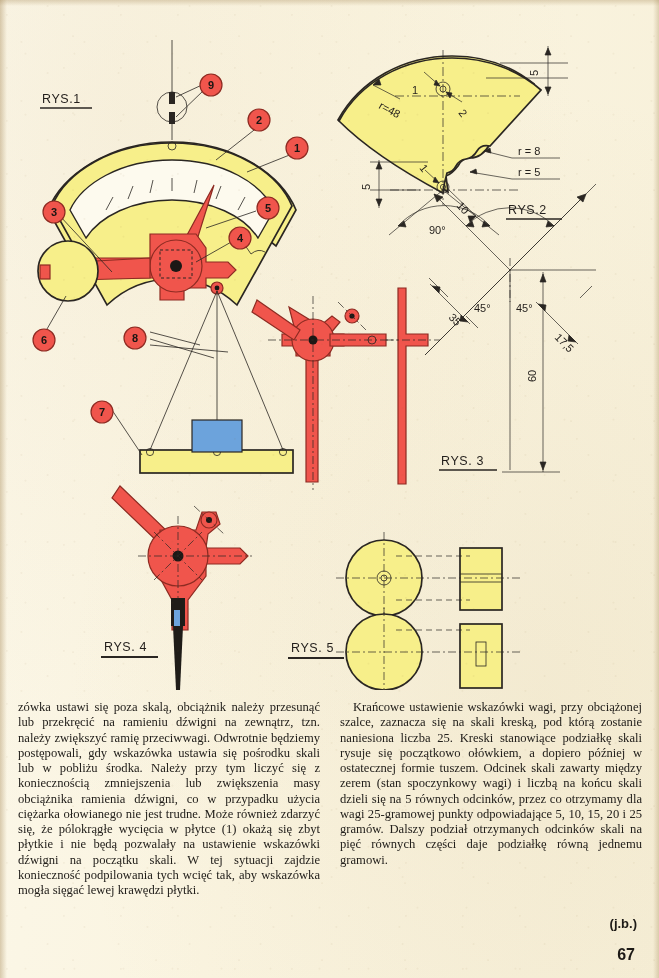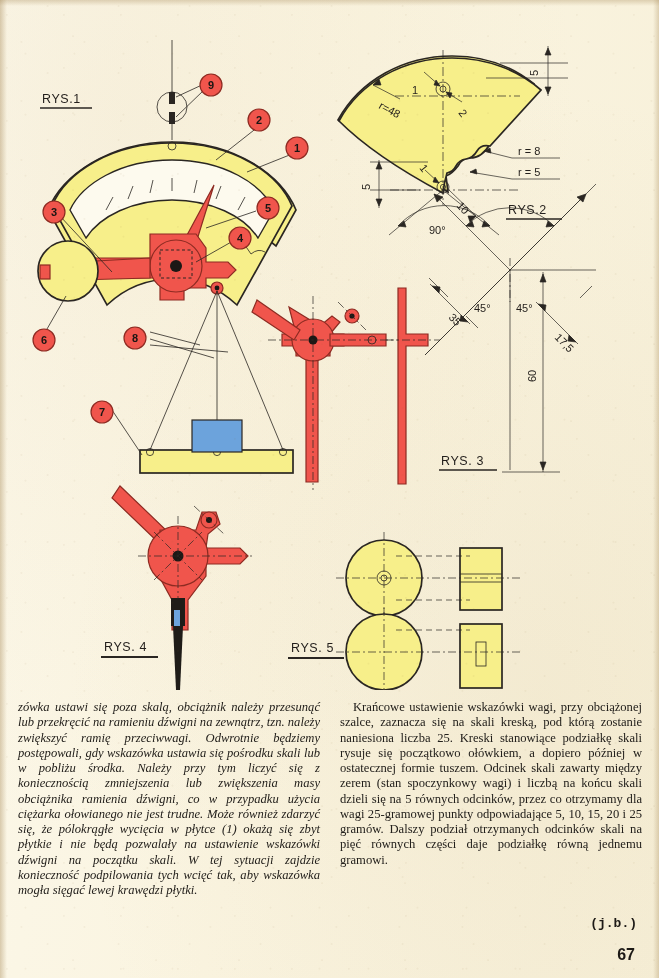--- a/index.html
+++ b/index.html
@@ -30,26 +30,26 @@
     display:flex;gap:20px;}
   .col{width:302px;}
   .col p{
     margin:0;
     font-size:12.6px;line-height:15.25px;
     text-align:justify;
     color:#23201c;
     text-justify:inter-word;
     -webkit-hyphens:none;hyphens:none;
   }
-  .col p.first{text-indent:0;font-style:italic;}
+  .col p.first{text-indent:0;}
   .col p.indent{text-indent:13px;}
   .byline{
     position:absolute;right:22px;top:916px;
     font-size:13px;font-weight:bold;color:#1d1a16;
-    font-family:Liberation Mono, monospace;
+    font-family:Liberation Sans, sans-serif;
     text-align:center;
   }
   .folio{
     position:absolute;right:24px;top:946px;
     font-size:16px;font-weight:bold;color:#1d1a16;
     font-family:Liberation Sans, sans-serif;
   }
   .noise{position:absolute;inset:0;pointer-events:none;opacity:.055;
     background-image:
       radial-gradient(circle at 12% 28%, #8a6a38 0.6px, transparent 1.4px),

